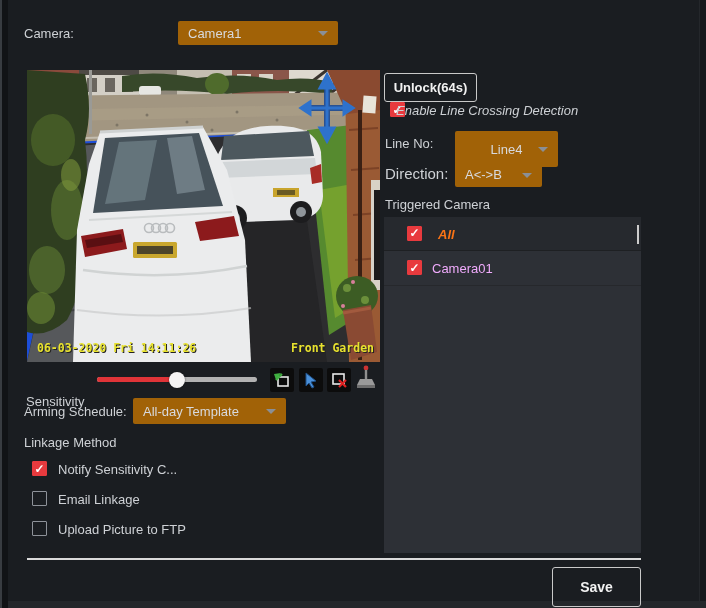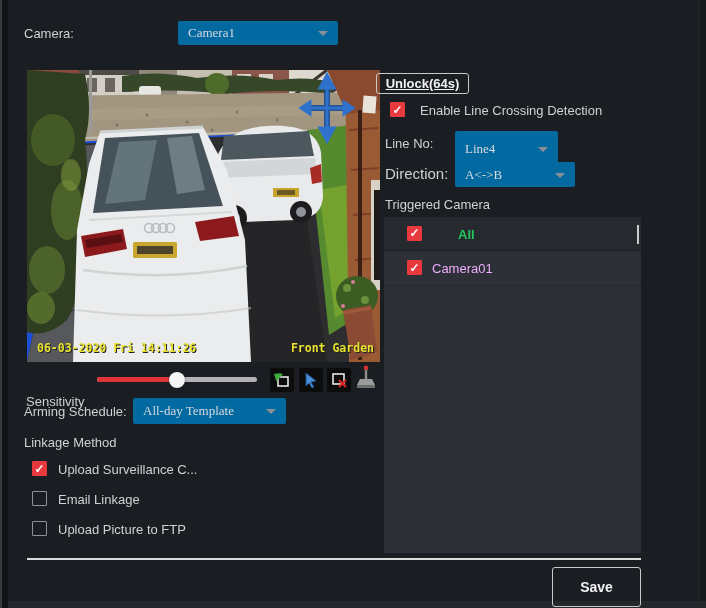--- a/index.html
+++ b/index.html
@@ -13,24 +13,23 @@
   .edge-left   { position:absolute; left:0; top:0; width:2px; height:608px; background:#383c41; }
   .edge-left2  { position:absolute; left:2px; top:0; width:6px; height:608px; background:#111316; }
   .edge-right  { position:absolute; right:0; top:0; width:7px; height:608px; background:#17191d; border-left:1px solid #24272b; }
   .edge-bottom { position:absolute; left:8px; bottom:0; width:698px; height:7px; background:#24272b; }
 
   .abs { position:absolute; }
   .label { color:#ced1d5; white-space:nowrap; }
 
   
   .dd {
-    position:absolute; background:#0369a1; border-radius:2px;
+    position:absolute; background:#a16207; border-radius:2px;
     display:flex; align-items:center; padding:0 10px; cursor:default;
     color:#d8dade;
-    font-family:Liberation Serif, serif;
   }
   .dd .caret {
     position:absolute; right:10px; top:50%; margin-top:-2px;
     width:0; height:0; border-left:5px solid transparent;
     border-right:5px solid transparent; border-top:5px solid #8a8f96;
   }
 
   
   .cb {
     position:absolute; width:15px; height:15px;
@@ -76,21 +75,21 @@
   .tool.noBg { background:transparent; }
   .tool svg { display:block; }
 
   
   .list-panel { position:absolute; left:384px; top:217px; width:257px; height:336px; background:#2d3036; }
   .list-row { position:relative; width:100%; }
   .row-all { height:34px; background:#26292e; border-bottom:1px solid #1e2023; }
   .row-cam { height:35px; background:#2d3036; border-bottom:1px solid #26282c; }
   .list-row .cb { left:23px; top:50%; margin-top:-8px; }
   .list-label { position:absolute; top:50%; transform:translateY(-50%); color:#f0abfc; }
-  .row-all .list-label { left:74px; font-weight:bold; color:#22c55e; }
+  .row-all .list-label { left:54px; font-weight:bold; color:#f97316;font-style:italic; }
   .row-cam .list-label { left:48px; }
   .scroll-thumb { position:absolute; right:2px; top:8px; width:2px; height:19px; background:#cccccc; }
 
   .hr { position:absolute; left:27px; top:558px; width:614px; height:2px; background:#dadada; }
 </style>
 </head>
 <body>
 
 <div class="page">
   <div class="edge-left"></div>
@@ -264,39 +263,39 @@
   </div>
 
   <div class="abs label" style="left:24px; top:404px;">Arming Schedule:</div>
   <div class="dd" style="left:133px; top:398px; width:153px; height:26px;">
     <span>All-day Template</span>
     <span class="caret"></span>
   </div>
 
   <div class="abs label" style="left:24px; top:435px;">Linkage Method</div>
   <span class="cb checked" style="left:32px; top:461px;"></span>
-  <div class="abs label" style="left:58px; top:462px;">Upload Surveillance C...</div>
+  <div class="abs label" style="left:58px; top:462px;">Notify Sensitivity C...</div>
   <span class="cb" style="left:32px; top:491px;"></span>
   <div class="abs label" style="left:58px; top:492px;">Email Linkage</div>
   <span class="cb" style="left:32px; top:521px;"></span>
   <div class="abs label" style="left:58px; top:522px;">Upload Picture to FTP</div>
 
-  <div class="btn" style="left:376px; top:73px; width:93px; height:21px; font-size:13px;text-decoration:underline;">Unlock(64s)</div>
+  <div class="btn" style="left:384px; top:73px; width:93px; height:29px; font-size:13px;">Unlock(64s)</div>
 
   <span class="cb checked" style="left:390px; top:102px;"></span>
-  <div class="abs label" style="left:420px; top:103px;">Enable Line Crossing Detection</div>
+  <div class="abs label" style="left:396px; top:103px;font-style:italic;">Enable Line Crossing Detection</div>
 
   <div class="abs label" style="left:385px; top:136px;">Line No:</div>
-  <div class="dd" style="left:455px; top:131px; width:103px; height:36px;">
+  <div class="dd" style="left:455px; top:131px; width:103px; height:36px;justify-content:center;">
     <span>Line4</span>
     <span class="caret"></span>
   </div>
 
   <div class="abs label" style="left:385px; top:165px; font-size:15px;">Direction:</div>
-  <div class="dd" style="left:455px; top:162px; width:120px; height:25px;">
+  <div class="dd" style="left:455px; top:162px; width:87px; height:25px;">
     <span>A&lt;-&gt;B</span>
     <span class="caret"></span>
   </div>
 
   <div class="abs label" style="left:385px; top:197px;">Triggered Camera</div>
 
   <div class="list-panel">
     <div class="list-row row-all">
       <span class="cb checked"></span>
       <span class="list-label">All</span>

